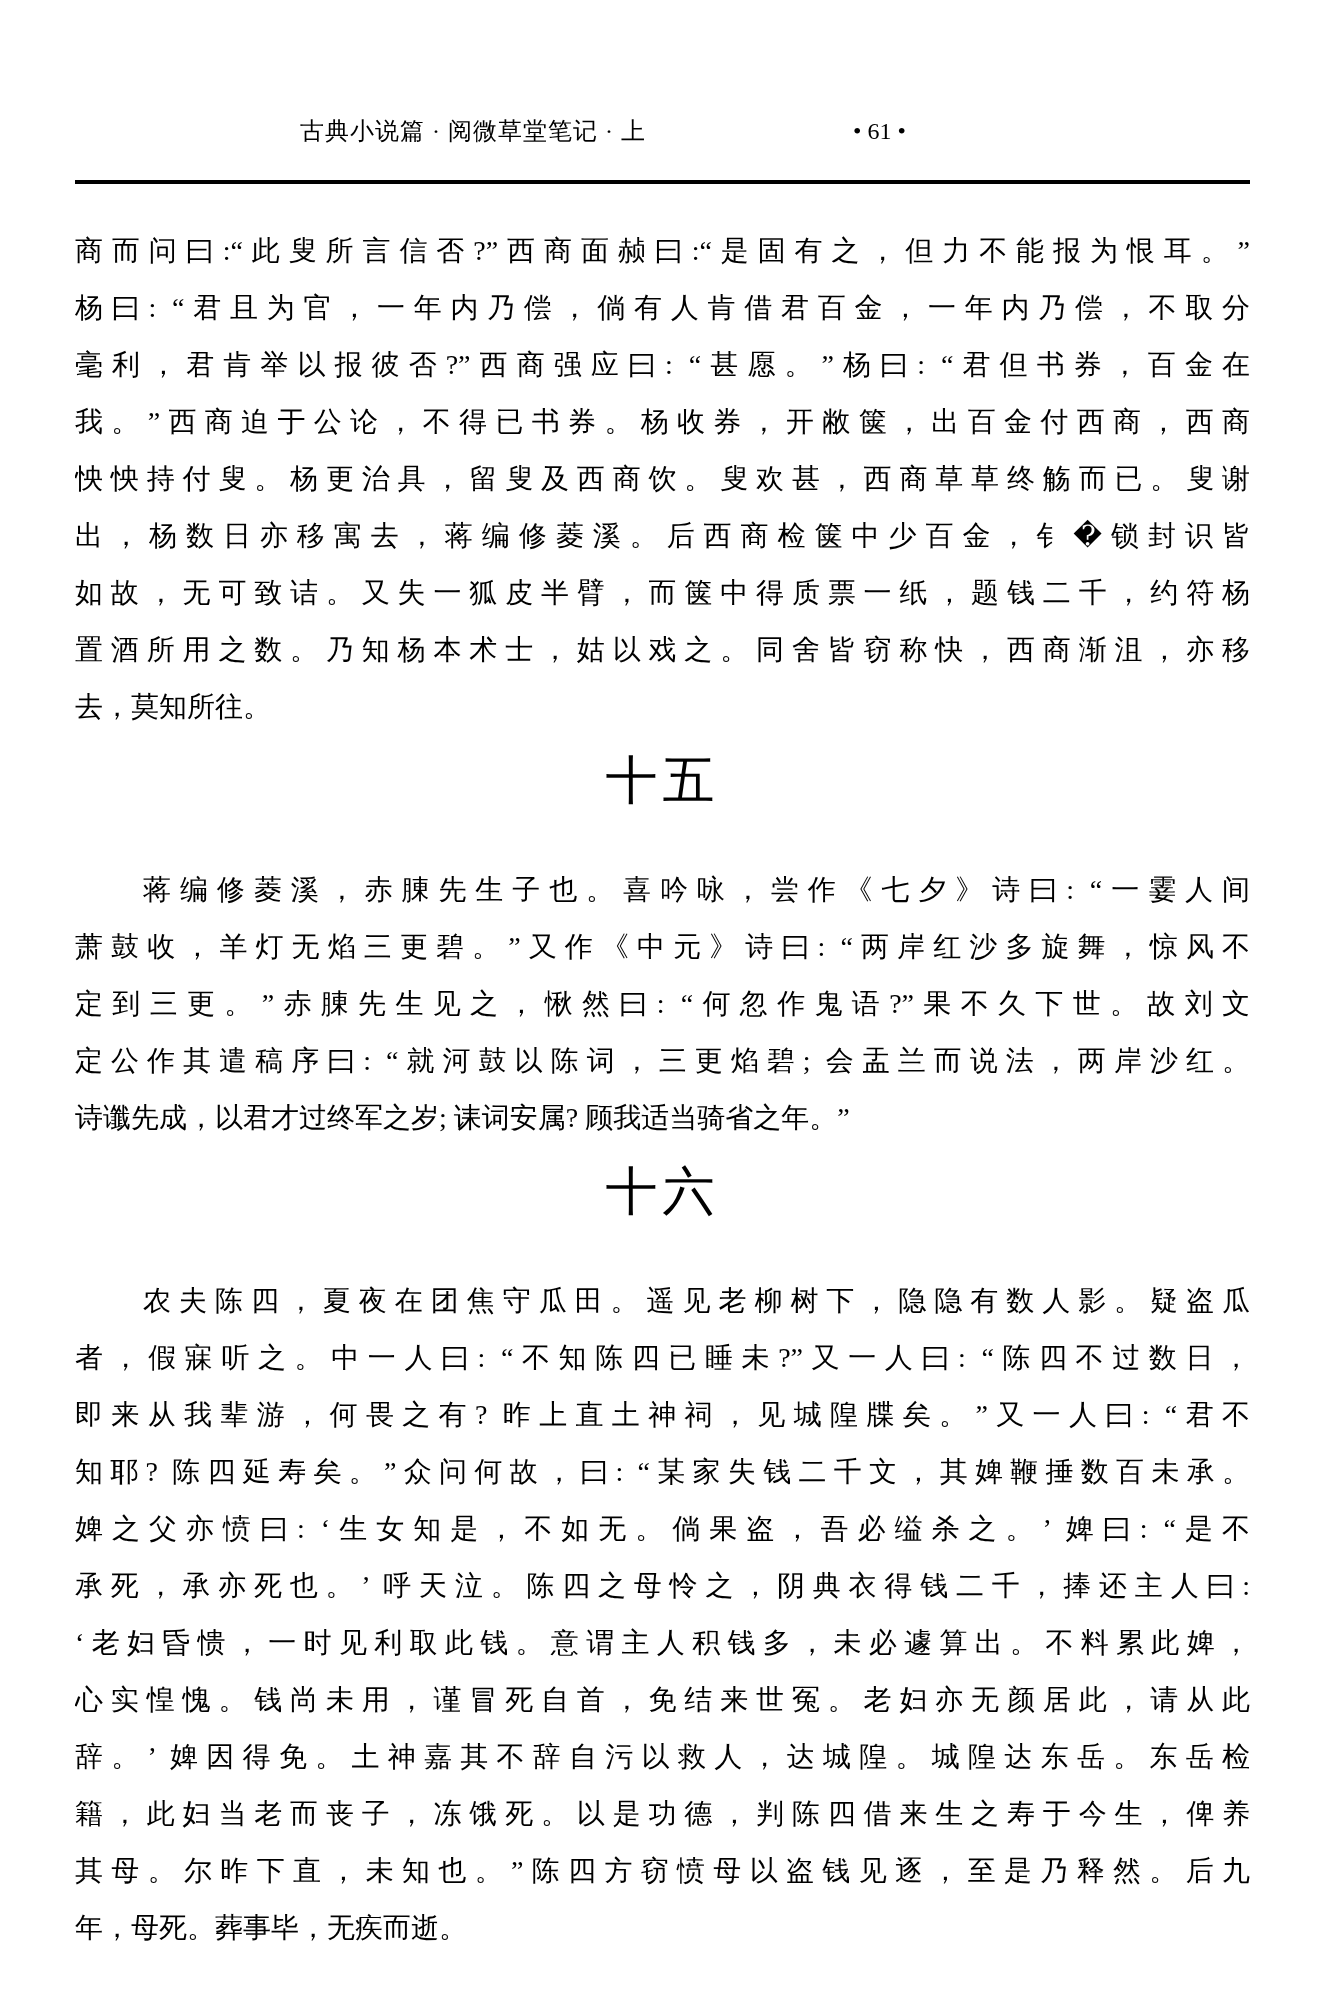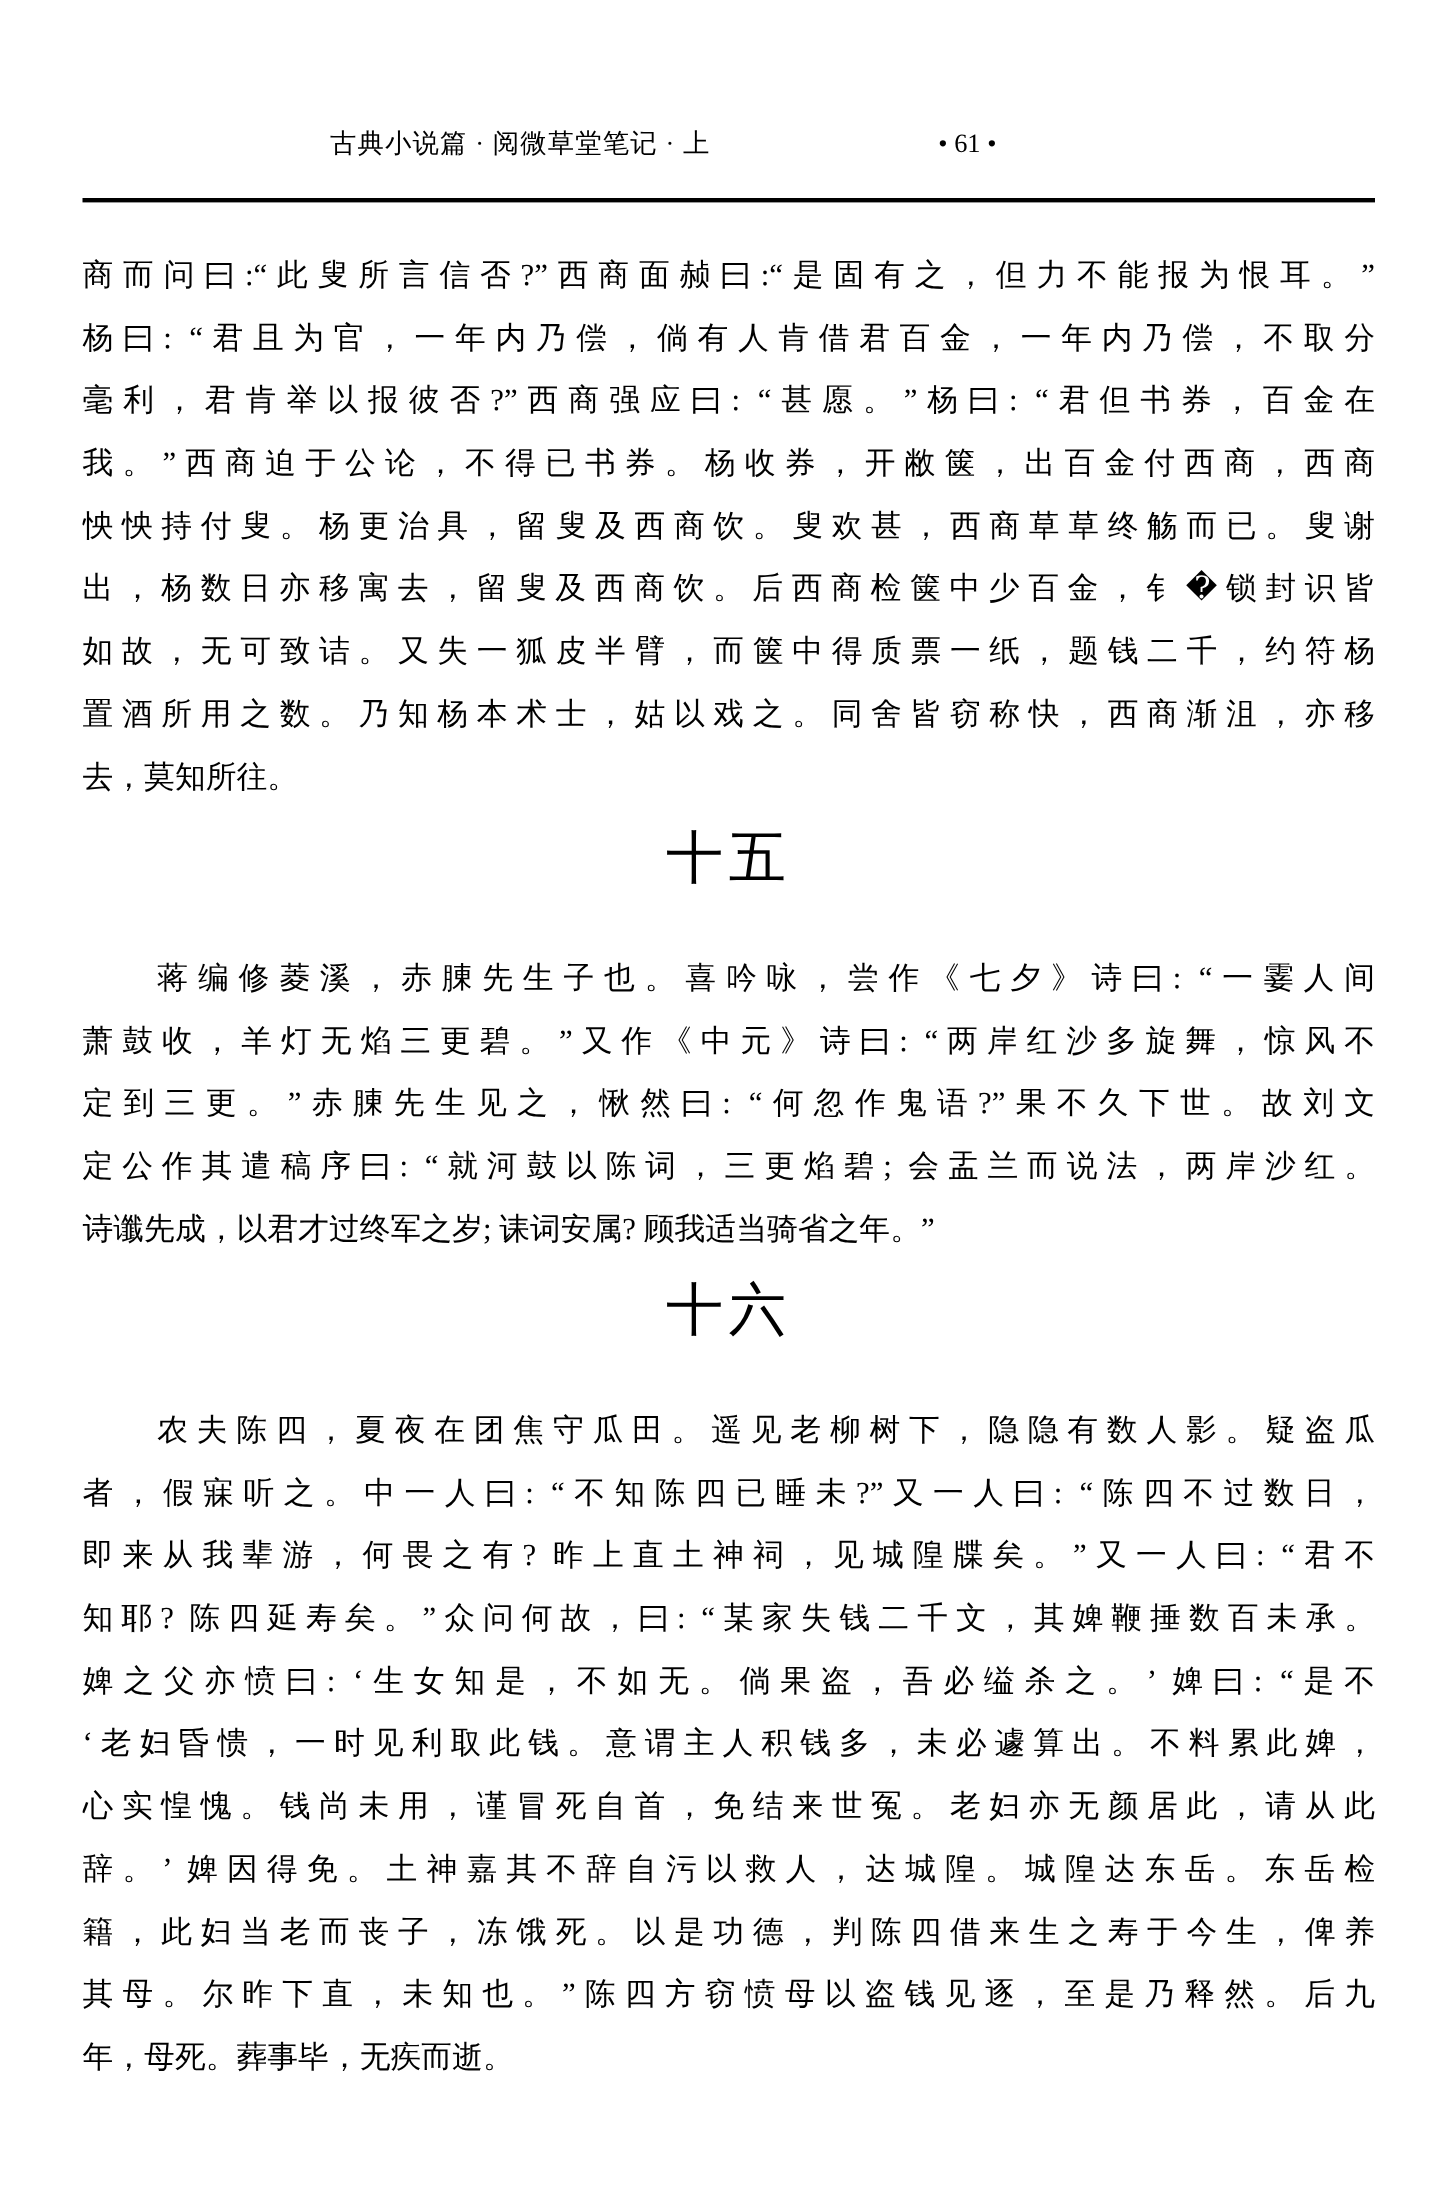--- a/index.html
+++ b/index.html
@@ -83,40 +83,41 @@
       <span class="page-num">• 61 •</span>
     </div>
     <div class="rule"></div>
     <div id="content">
         <div class="para first-para">
           <div class="line">商而问曰:“此叟所言信否?”西商面赪曰:“是固有之，但力不能报为恨耳。”</div>
           <div class="line">杨曰: “君且为官，一年内乃偿，倘有人肯借君百金，一年内乃偿，不取分</div>
           <div class="line">毫利，君肯举以报彼否?”西商强应曰: “甚愿。”杨曰: “君但书券，百金在</div>
           <div class="line">我。”西商迫于公论，不得已书券。杨收券，开敝箧，出百金付西商，西商</div>
           <div class="line">怏怏持付叟。杨更治具，留叟及西商饮。叟欢甚，西商草草终觞而已。叟谢</div>
-          <div class="line">出，杨数日亦移寓去，留叟及西商饮。后西商检箧中少百金，钅�锁封识皆</div>
+          <div class="line">出，杨数日亦移寓去，蒋编修菱溪。后西商检箧中少百金，钅�锁封识皆</div>
           <div class="line">如故，无可致诘。又失一狐皮半臂，而箧中得质票一纸，题钱二千，约符杨</div>
           <div class="line">置酒所用之数。乃知杨本术士，姑以戏之。同舍皆窃称快，西商渐沮，亦移</div>
           <div class="line line-last">去，莫知所往。</div>
         </div>
         <div class="section-heading">十五</div>
         <div class="para">
           <div class="line line-indent">蒋编修菱溪，赤腖先生子也。喜吟咏，尝作《七夕》诗曰: “一霎人间</div>
           <div class="line">萧鼓收，羊灯无焰三更碧。”又作《中元》诗曰: “两岸红沙多旋舞，惊风不</div>
           <div class="line">定到三更。”赤腖先生见之，愀然曰: “何忽作鬼语?”果不久下世。故刘文</div>
           <div class="line">定公作其遣稿序曰: “就河鼓以陈词，三更焰碧; 会盂兰而说法，两岸沙红。</div>
           <div class="line line-last">诗谶先成，以君才过终军之岁; 诔词安属? 顾我适当骑省之年。”</div>
         </div>
         <div class="section-heading">十六</div>
         <div class="para">
           <div class="line line-indent">农夫陈四，夏夜在团焦守瓜田。遥见老柳树下，隐隐有数人影。疑盗瓜</div>
           <div class="line">者，假寐听之。中一人曰: “不知陈四已睡未?”又一人曰: “陈四不过数日，</div>
           <div class="line">即来从我辈游，何畏之有? 昨上直土神祠，见城隍牒矣。”又一人曰: “君不</div>
           <div class="line">知耶? 陈四延寿矣。”众问何故，曰: “某家失钱二千文，其婢鞭捶数百未承。</div>
           <div class="line">婢之父亦愤曰: ‘生女知是，不如无。倘果盗，吾必缢杀之。’ 婢曰: “是不</div>
+          <div class="line">承死，承亦死也。’ 呼天泣。陈四之母怜之，阴典衣得钱二千，捧还主人曰:</div>
           <div class="line">‘老妇昏愦，一时见利取此钱。意谓主人积钱多，未必遽算出。不料累此婢，</div>
           <div class="line">心实惶愧。钱尚未用，谨冒死自首，免结来世冤。老妇亦无颜居此，请从此</div>
           <div class="line">辞。’ 婢因得免。土神嘉其不辞自污以救人，达城隍。城隍达东岳。东岳检</div>
           <div class="line">籍，此妇当老而丧子，冻饿死。以是功德，判陈四借来生之寿于今生，俾养</div>
           <div class="line">其母。尔昨下直，未知也。”陈四方窃愤母以盗钱见逐，至是乃释然。后九</div>
           <div class="line line-last">年，母死。葬事毕，无疾而逝。</div>
         </div>
       </div>
   </div>
 </div>

